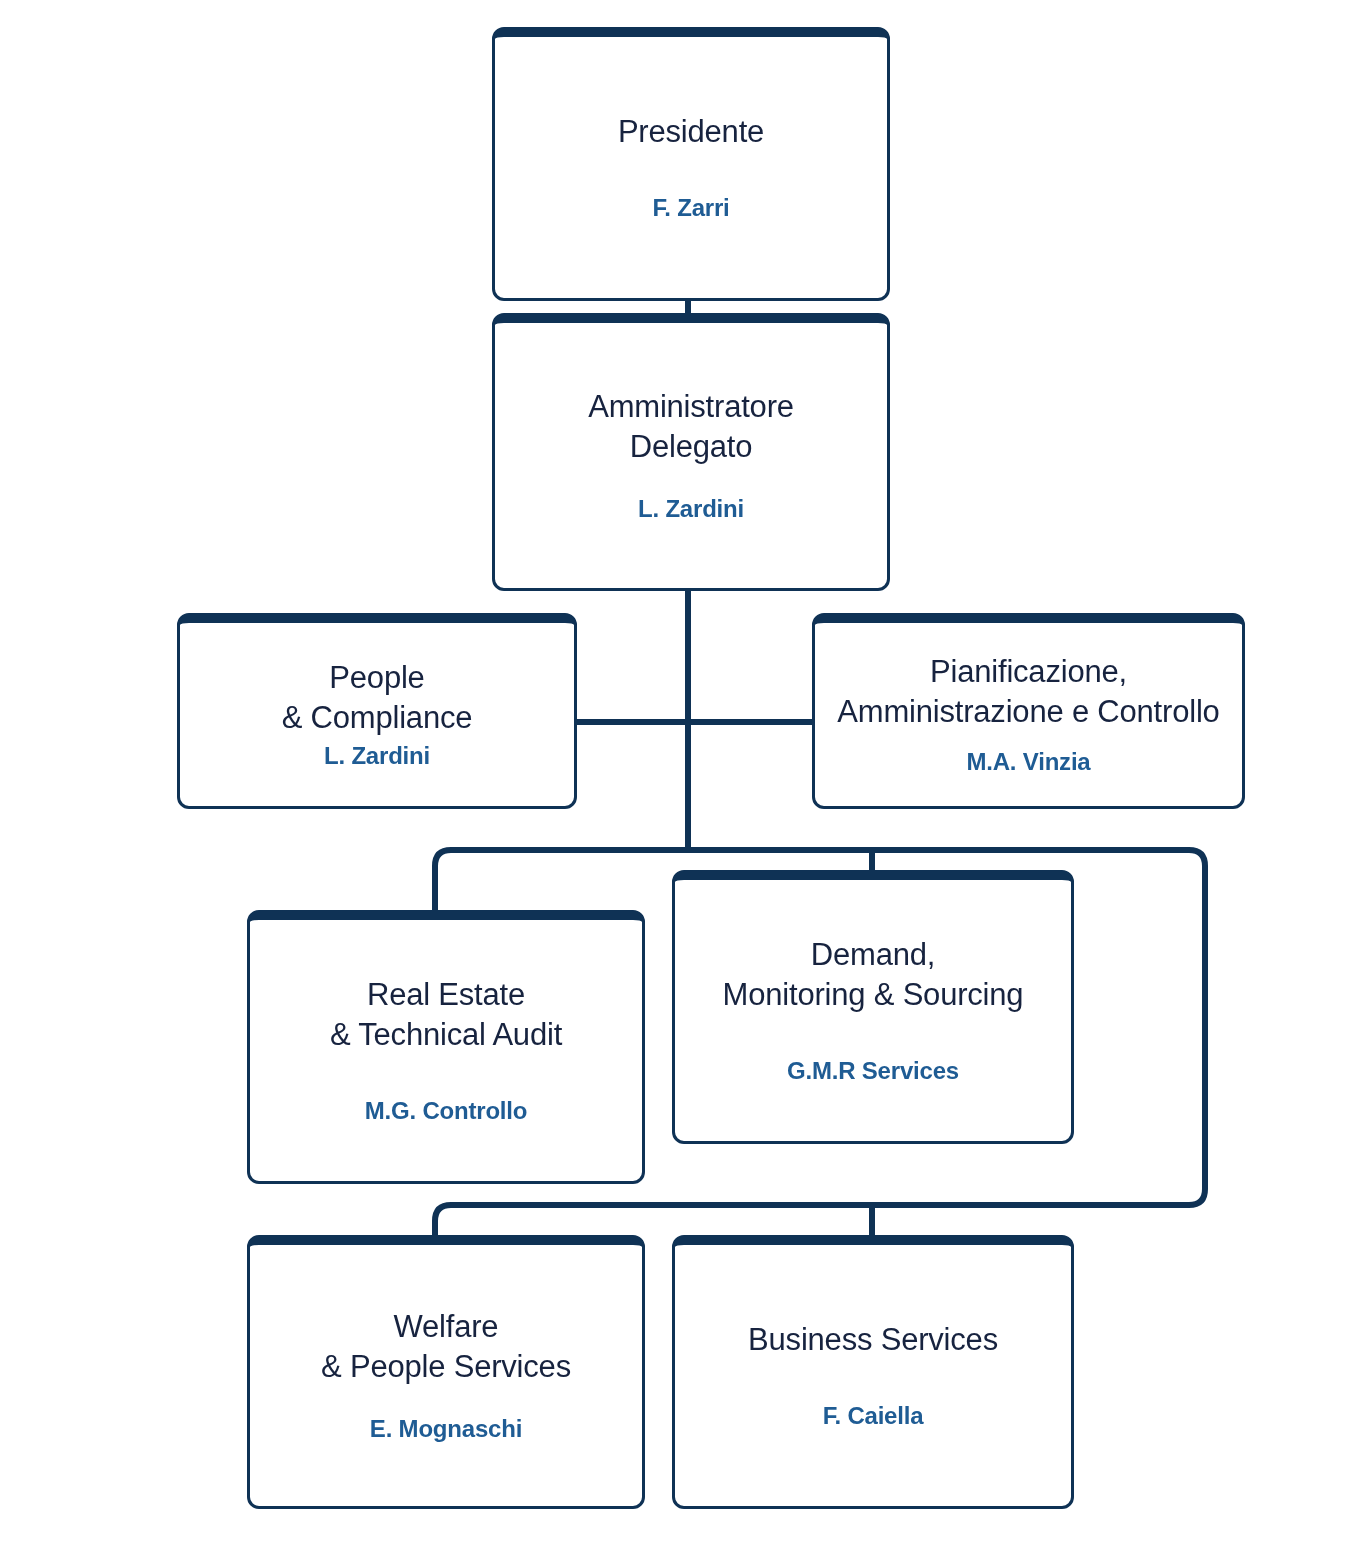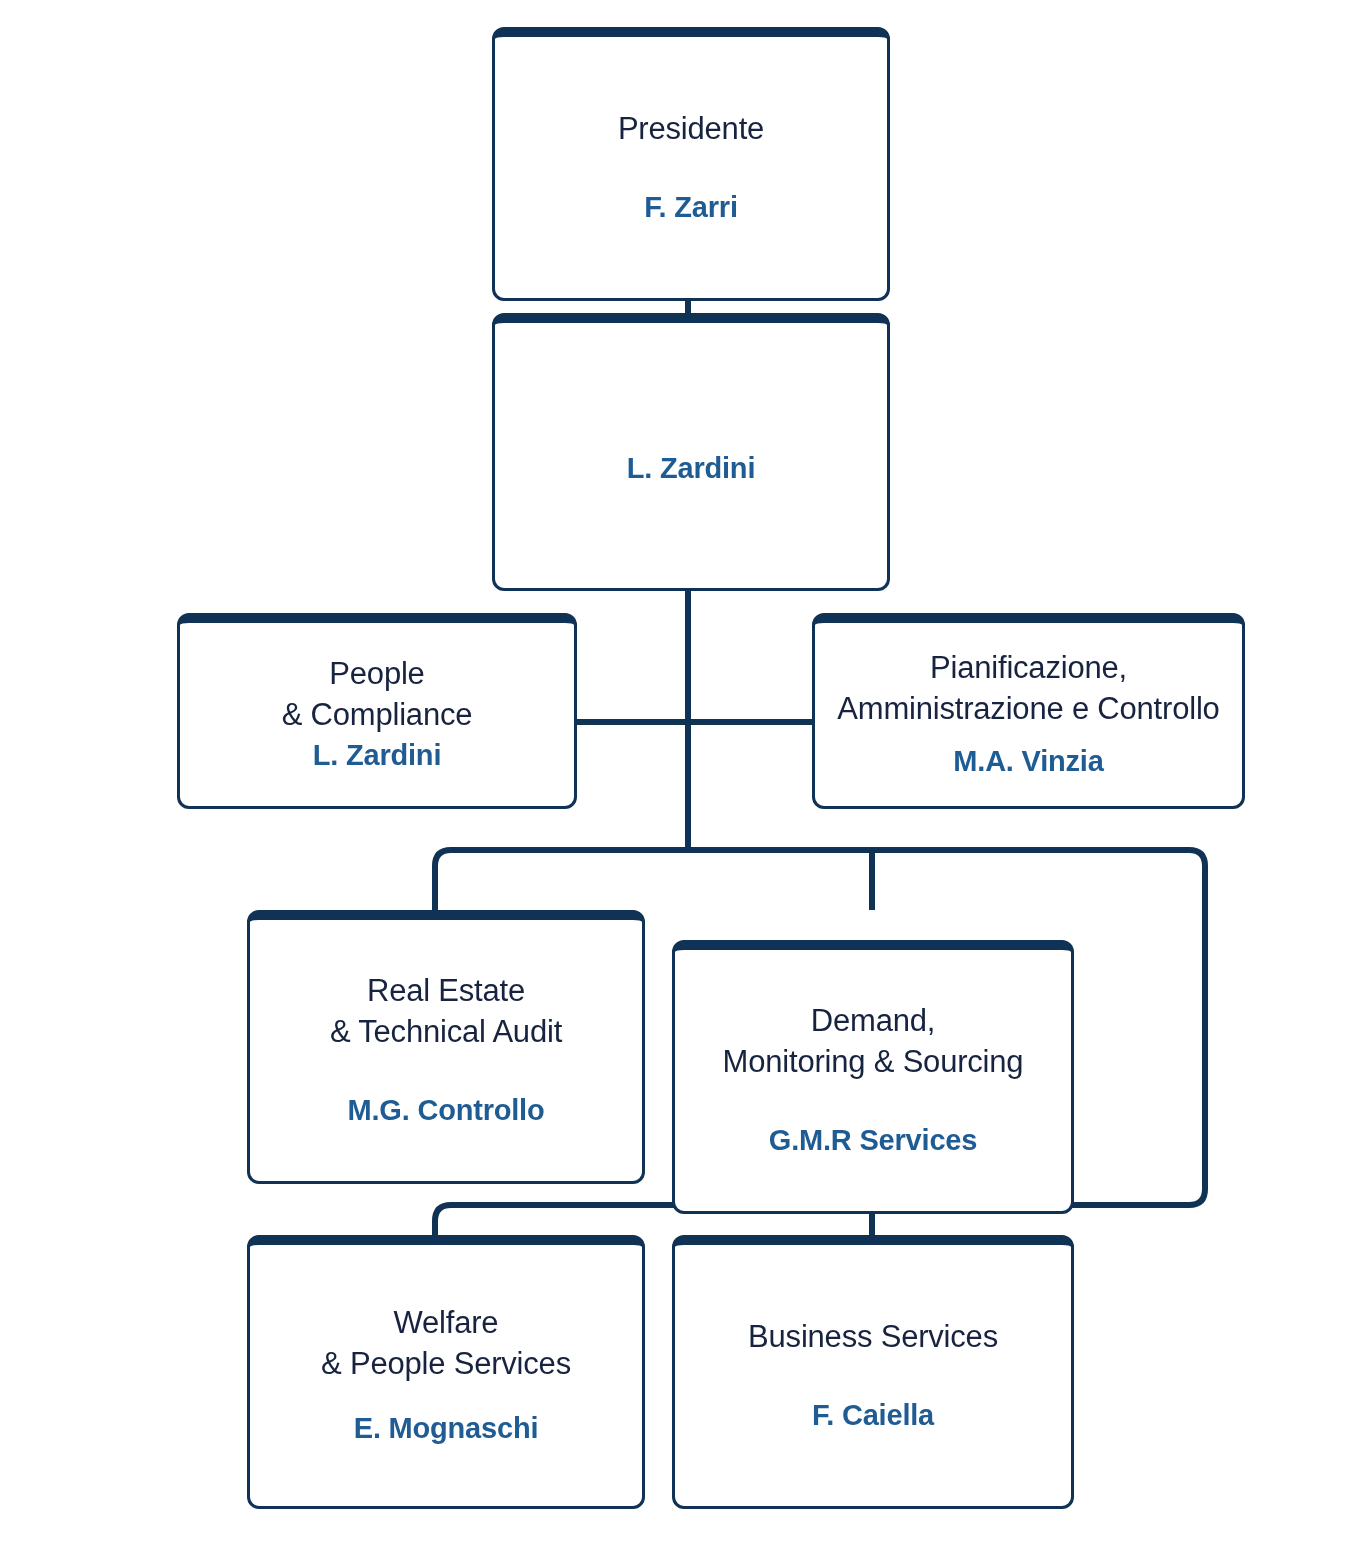--- a/index.html
+++ b/index.html
@@ -47,38 +47,38 @@
     color: #17233F;
     font-size: 31px;
     line-height: 1.30;
     font-weight: 400;
     white-space: pre-line;
     letter-spacing: -0.2px;
   }
 
   .person {
     color: #1F5C94;
-    font-size: 29px;
+    font-size: 24px;
     line-height: 1.30;
     font-weight: 600;
     letter-spacing: -0.2px;
   }
 
   
   .gap-lg .person { margin-top: 40px; }
   .gap-md .person { margin-top: 26px; }
   .gap-sm .person { margin-top: 2px; }
 
   
   #node-presidente       { left: 492px;  top: 27px;   width: 398px; height: 274px; }
   #node-amministratore   { left: 492px;  top: 313px;  width: 398px; height: 278px; }
   #node-people           { left: 177px;  top: 613px;  width: 400px; height: 196px; }
   #node-pianificazione   { left: 812px;  top: 613px;  width: 433px; height: 196px; gap: 12px; }
   #node-realestate       { left: 247px;  top: 910px;  width: 398px; height: 274px; }
-  #node-demand           { left: 672px;  top: 940px;  width: 402px; height: 274px; }
+  #node-demand           { left: 672px;  top: 870px;  width: 402px; height: 274px; }
   #node-welfare          { left: 247px;  top: 1235px; width: 398px; height: 274px; }
   #node-business         { left: 672px;  top: 1235px; width: 402px; height: 274px; }
 
   
   #node-pianificazione .title { white-space: pre-line; margin: 0 -8px; }
 </style>
 </head>
 <body>
 
 <div id="chart">
@@ -99,20 +99,22 @@
       <path d="M 872 1205 L 872 1235"></path>
     </g>
   </svg>
 
   <div class="node gap-lg" id="node-presidente">
     <div class="title">Presidente</div>
     <div class="person">F. Zarri</div>
   </div>
 
   <div class="node gap-md" id="node-amministratore">
+    <div class="title">Amministratore
+Delegato</div>
     <div class="person">L. Zardini</div>
   </div>
 
   <div class="node gap-sm" id="node-people">
     <div class="title">People
 &amp; Compliance</div>
     <div class="person">L. Zardini</div>
   </div>
 
   <div class="node gap-sm" id="node-pianificazione">

